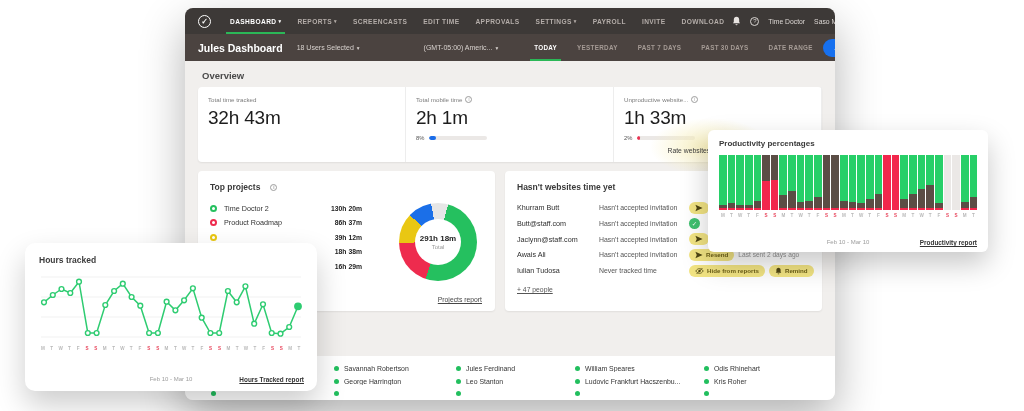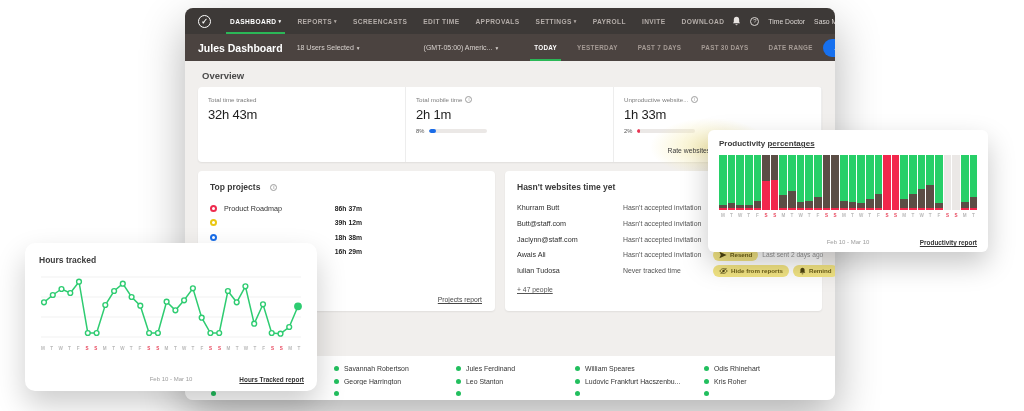--- a/index.html
+++ b/index.html
@@ -40,21 +40,21 @@
   .ov-head{position:absolute;left:17px;top:9px;font-size:9.5px;font-weight:700;color:#4a4a4a;}
 
   
   .metrics{position:absolute;left:13px;top:26px;width:624px;height:75px;background:#fff;border-radius:4px;
            box-shadow:0 1px 2px rgba(0,0,0,.07);display:flex;}
   .m-col{flex:1;padding:9px 10px 0 10px;border-right:1px solid #ededed;position:relative;}
   .m-col:last-child{border-right:none;}
   .m-label{display:flex;align-items:center;gap:3px;font-size:6.2px;color:#7c7c7c;white-space:nowrap;overflow:hidden;}
   .info-i{flex:none;width:7px;height:7px;border-radius:50%;border:.8px solid #9d9d9d;color:#9d9d9d;font-size:4.5px;display:inline-flex;align-items:center;justify-content:center;cursor:pointer;}
   .badge{flex:none;background:#2277f3;color:#fff;font-size:5.4px;font-weight:bold;padding:1.5px 5px;border-radius:7px;}
-  .m-value{margin-top:4px;font-size:13px;color:#1d1d1d;letter-spacing:-.2px;display:flex;align-items:center;gap:4px;text-align:right;}
+  .m-value{margin-top:4px;font-size:19px;color:#1d1d1d;letter-spacing:-.2px;display:flex;align-items:center;gap:4px;text-align:right;}
   .m-prog{margin-top:6px;display:flex;align-items:center;gap:5px;}
   .m-pct{font-size:5.8px;color:#555;}
   .track{width:58px;height:4px;border-radius:2px;background:#ebe8e6;overflow:hidden;}
   .fill{height:100%;border-radius:2px;}
   .glow{position:absolute;right:52px;bottom:-14px;width:120px;height:58px;border-radius:50%;
         background:radial-gradient(closest-side,rgba(247,238,185,.95),rgba(247,238,185,0));pointer-events:none;}
   .rate-link{position:absolute;right:78px;bottom:7px;font-size:6.8px;color:#3d3d3d;display:flex;align-items:center;gap:4px;cursor:pointer;}
   .rate-link .arr{font-size:8px;color:#333;}
 
   
@@ -72,41 +72,41 @@
   .donut::after{content:"";position:absolute;left:16px;top:16px;width:46px;height:46px;border-radius:50%;background:#fff;}
   .donut-c{position:absolute;inset:0;display:flex;flex-direction:column;align-items:center;justify-content:center;z-index:2;}
   .donut-v{font-size:8px;font-weight:bold;color:#222;}
   .donut-s{font-size:6px;color:#9a9a9a;margin-top:1px;}
   .rep-link{position:absolute;right:13px;bottom:8px;font-size:6.8px;color:#464646;text-decoration:underline;cursor:pointer;}
 
   
   .untracked{left:320px;top:110px;width:317px;height:140px;padding:11px 12px;}
   .u-rows{margin-top:8px;}
   .u-row{display:flex;align-items:center;height:15.7px;}
-  .u-name{width:106px;font-size:7.2px;color:#2e2e2e;white-space:nowrap;overflow:hidden;flex:none;}
+  .u-name{width:82px;font-size:7.2px;color:#2e2e2e;white-space:nowrap;overflow:hidden;flex:none;}
   .u-status{width:90px;font-size:6.9px;color:#555;white-space:nowrap;flex:none;}
   .u-act{display:flex;align-items:center;gap:4px;}
   .pill{height:12px;padding:0 6px;border-radius:7px;background:#f2e483;color:#6e6118;font-size:6.2px;font-weight:600;display:flex;align-items:center;gap:3px;cursor:pointer;white-space:nowrap;}
   .pill svg{color:#4e4512;}
   .chk{width:11px;height:11px;border-radius:50%;background:#3fc06f;color:#fff;font-size:6.5px;display:flex;align-items:center;justify-content:center;}
   .sent-txt{font-size:6.6px;color:#929292;white-space:nowrap;}
   .more-link{margin-top:6px;font-size:6.8px;color:#555;text-decoration:underline;cursor:pointer;display:inline-block;}
 
   
   .users{position:absolute;left:0;top:295px;width:650px;height:44px;background:#fff;}
   .users-grid{padding:9px 0 0 26px;display:grid;grid-template-columns:123px 122px 119px 129px auto;row-gap:6px;}
   .user-item{display:flex;align-items:center;gap:5px;cursor:pointer;}
   .u-dot{width:5px;height:5px;border-radius:50%;background:#22bf5e;flex:none;}
   .u-label{font-size:6.9px;color:#333;white-space:nowrap;overflow:hidden;max-width:112px;}
 
   
   .prod{position:absolute;left:708px;top:130px;width:280px;height:122px;background:#fff;border-radius:6px;
         box-shadow:0 12px 28px rgba(0,0,0,.22);z-index:30;padding:9px 11px;}
   .prod-title{font-size:8px;color:#3a3a3a;font-weight:600;}
-  .prod-title .u{text-decoration:underline;margin-top:40px;}
+  .prod-title .u{margin-top:40px;}
   .bars{margin-top:7px;height:55px;display:flex;gap:1px;align-items:stretch;}
   .bar{flex:1;display:flex;flex-direction:column;}
   .seg{width:100%;}
   .xlabels{display:flex;gap:1px;margin-top:3px;}
   .xl{flex:1;text-align:center;font-size:4.6px;color:#b9b9b9;font-weight:bold;}
   .xl.we{color:#e8485e;}
   .range{position:absolute;left:0;right:0;bottom:7px;text-align:center;font-size:6px;color:#9d9d9d;}
   .prod .rep2{position:absolute;right:11px;bottom:6px;font-size:6.4px;font-weight:600;color:#333;text-decoration:underline;cursor:pointer;background:#fff;}
 
   
@@ -228,40 +228,51 @@
         </div>
       </div>
 
       <div class="card projects">
         <div class="card-title">
           <span>Top projects</span>
             <span class="info-i">i</span>
         </div>
         <div class="p-rows" id="p-rows">
             <div class="p-row">
+              <div class="ring" style="border-color: rgb(37, 192, 95);"></div>
+              <div class="p-name">Time Doctor 2</div>
+              <div class="p-time">130h 20m</div>
+            </div>
+            <div class="p-row">
               <div class="ring" style="border-color: rgb(238, 43, 78);"></div>
               <div class="p-name">Product Roadmap</div>
               <div class="p-time">86h 37m</div>
             </div>
             <div class="p-row">
               <div class="ring" style="border-color: rgb(233, 199, 19);"></div>
               <div class="p-name"></div>
               <div class="p-time">39h 12m</div>
             </div>
             <div class="p-row">
               <div class="ring" style="border-color: rgb(27, 111, 232);"></div>
               <div class="p-name"></div>
               <div class="p-time">18h 38m</div>
             </div>
             <div class="p-row">
               <div class="ring" style="border-color: rgb(220, 220, 220);"></div>
               <div class="p-name"></div>
               <div class="p-time">16h 29m</div>
             </div>
           </div>
+        <div class="donut" id="donut" style="background: conic-gradient(from 15deg, rgb(37, 192, 95) 0%, rgb(37, 192, 95) 51%, rgb(238, 43, 78) 51%, rgb(238, 43, 78) 70.5%, rgb(233, 199, 19) 70.5%, rgb(233, 199, 19) 83%, rgb(27, 111, 232) 83%, rgb(27, 111, 232) 93%, rgb(230, 230, 230) 93%, rgb(230, 230, 230) 100%);">
+          <div class="donut-c">
+            <span class="donut-v">291h 18m</span>
+            <span class="donut-s">Total</span>
+          </div>
+        </div>
         <span class="rep-link">Projects report</span>
       </div>
 
       <div class="card untracked">
         <div class="card-title">
           <span>Hasn't websites time yet</span>
         </div>
         <div class="u-rows" id="u-rows">
             <div class="u-row">
               <div class="u-name">Khurram Butt</div>

